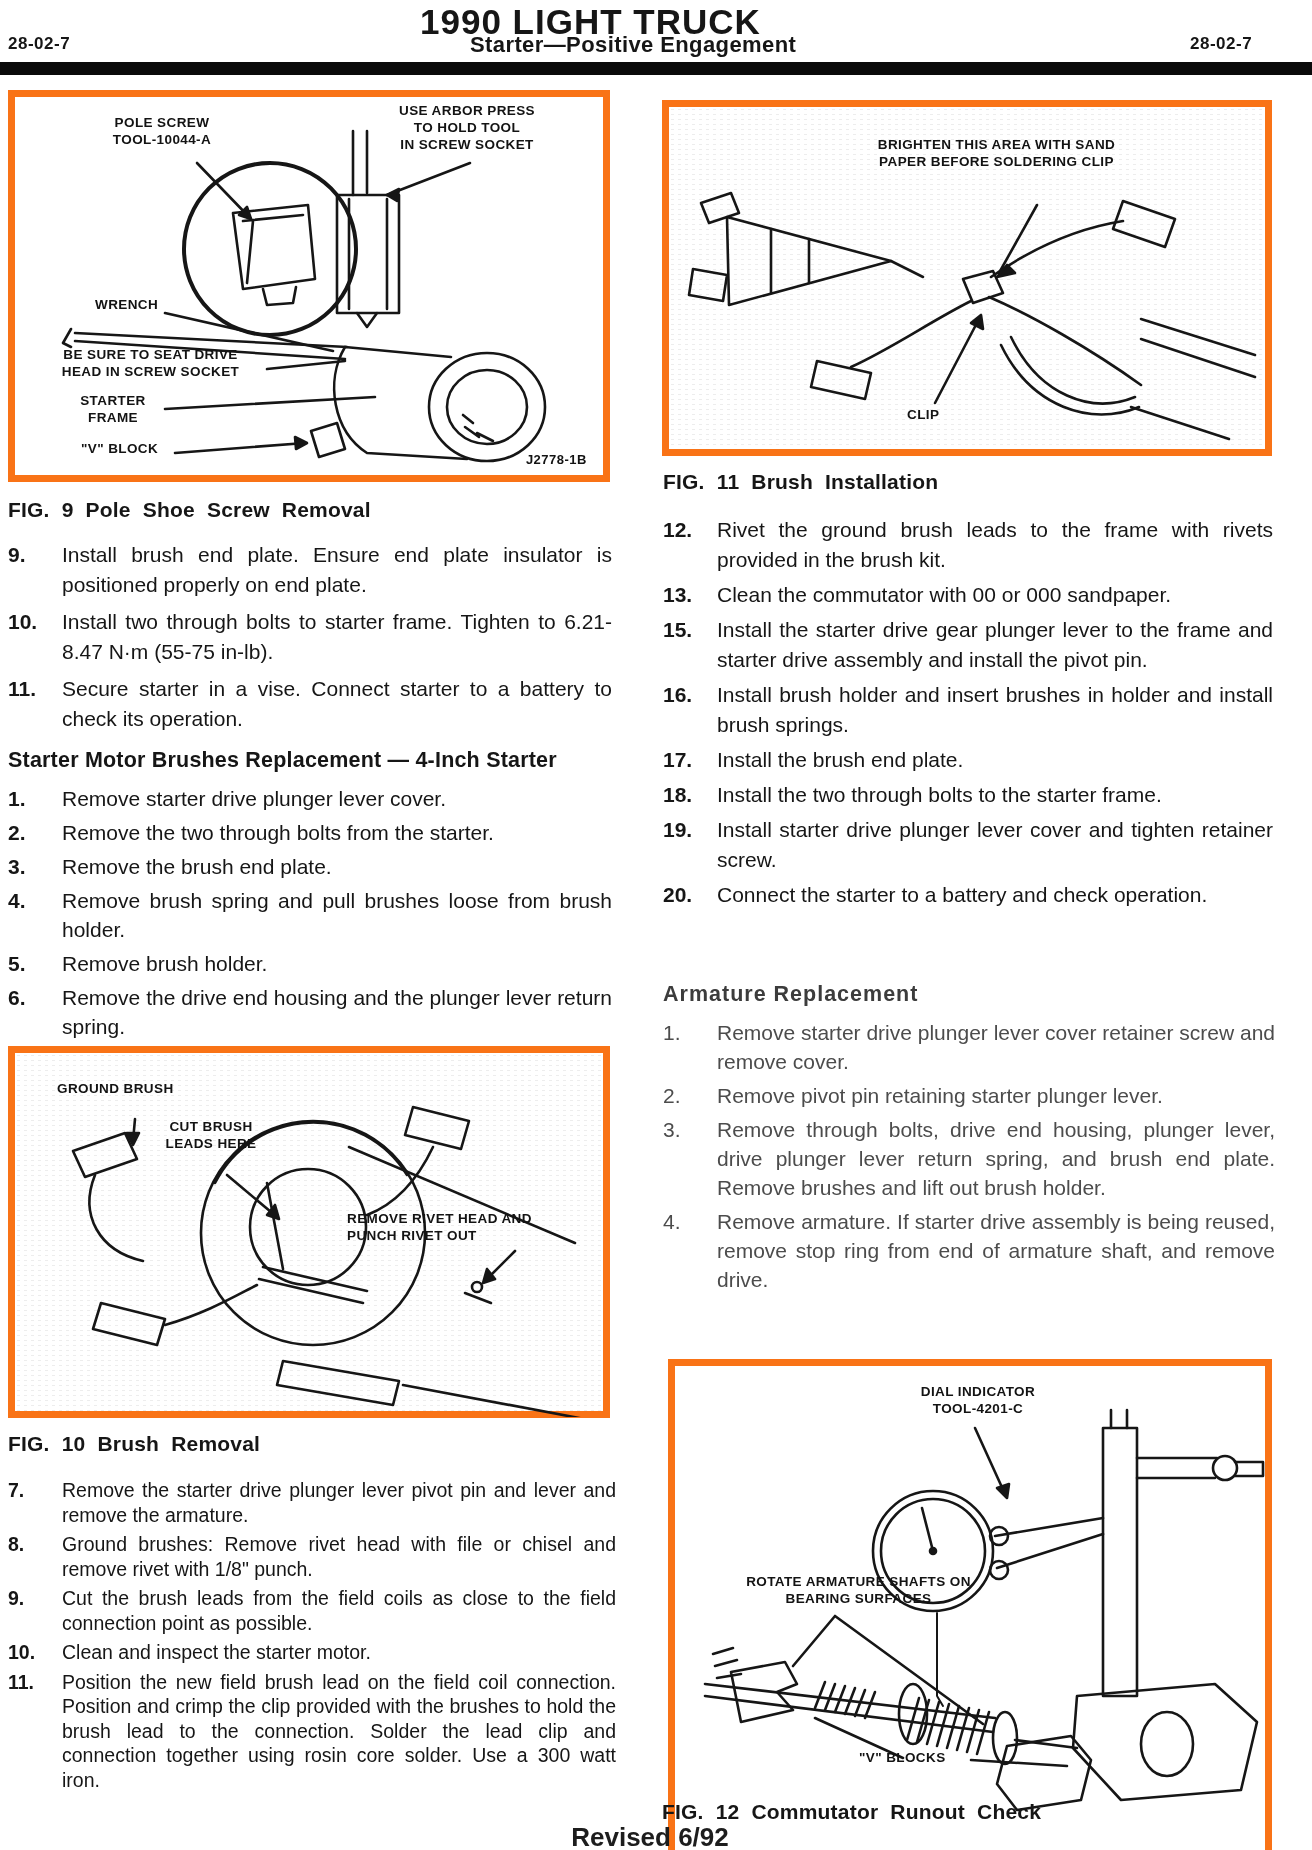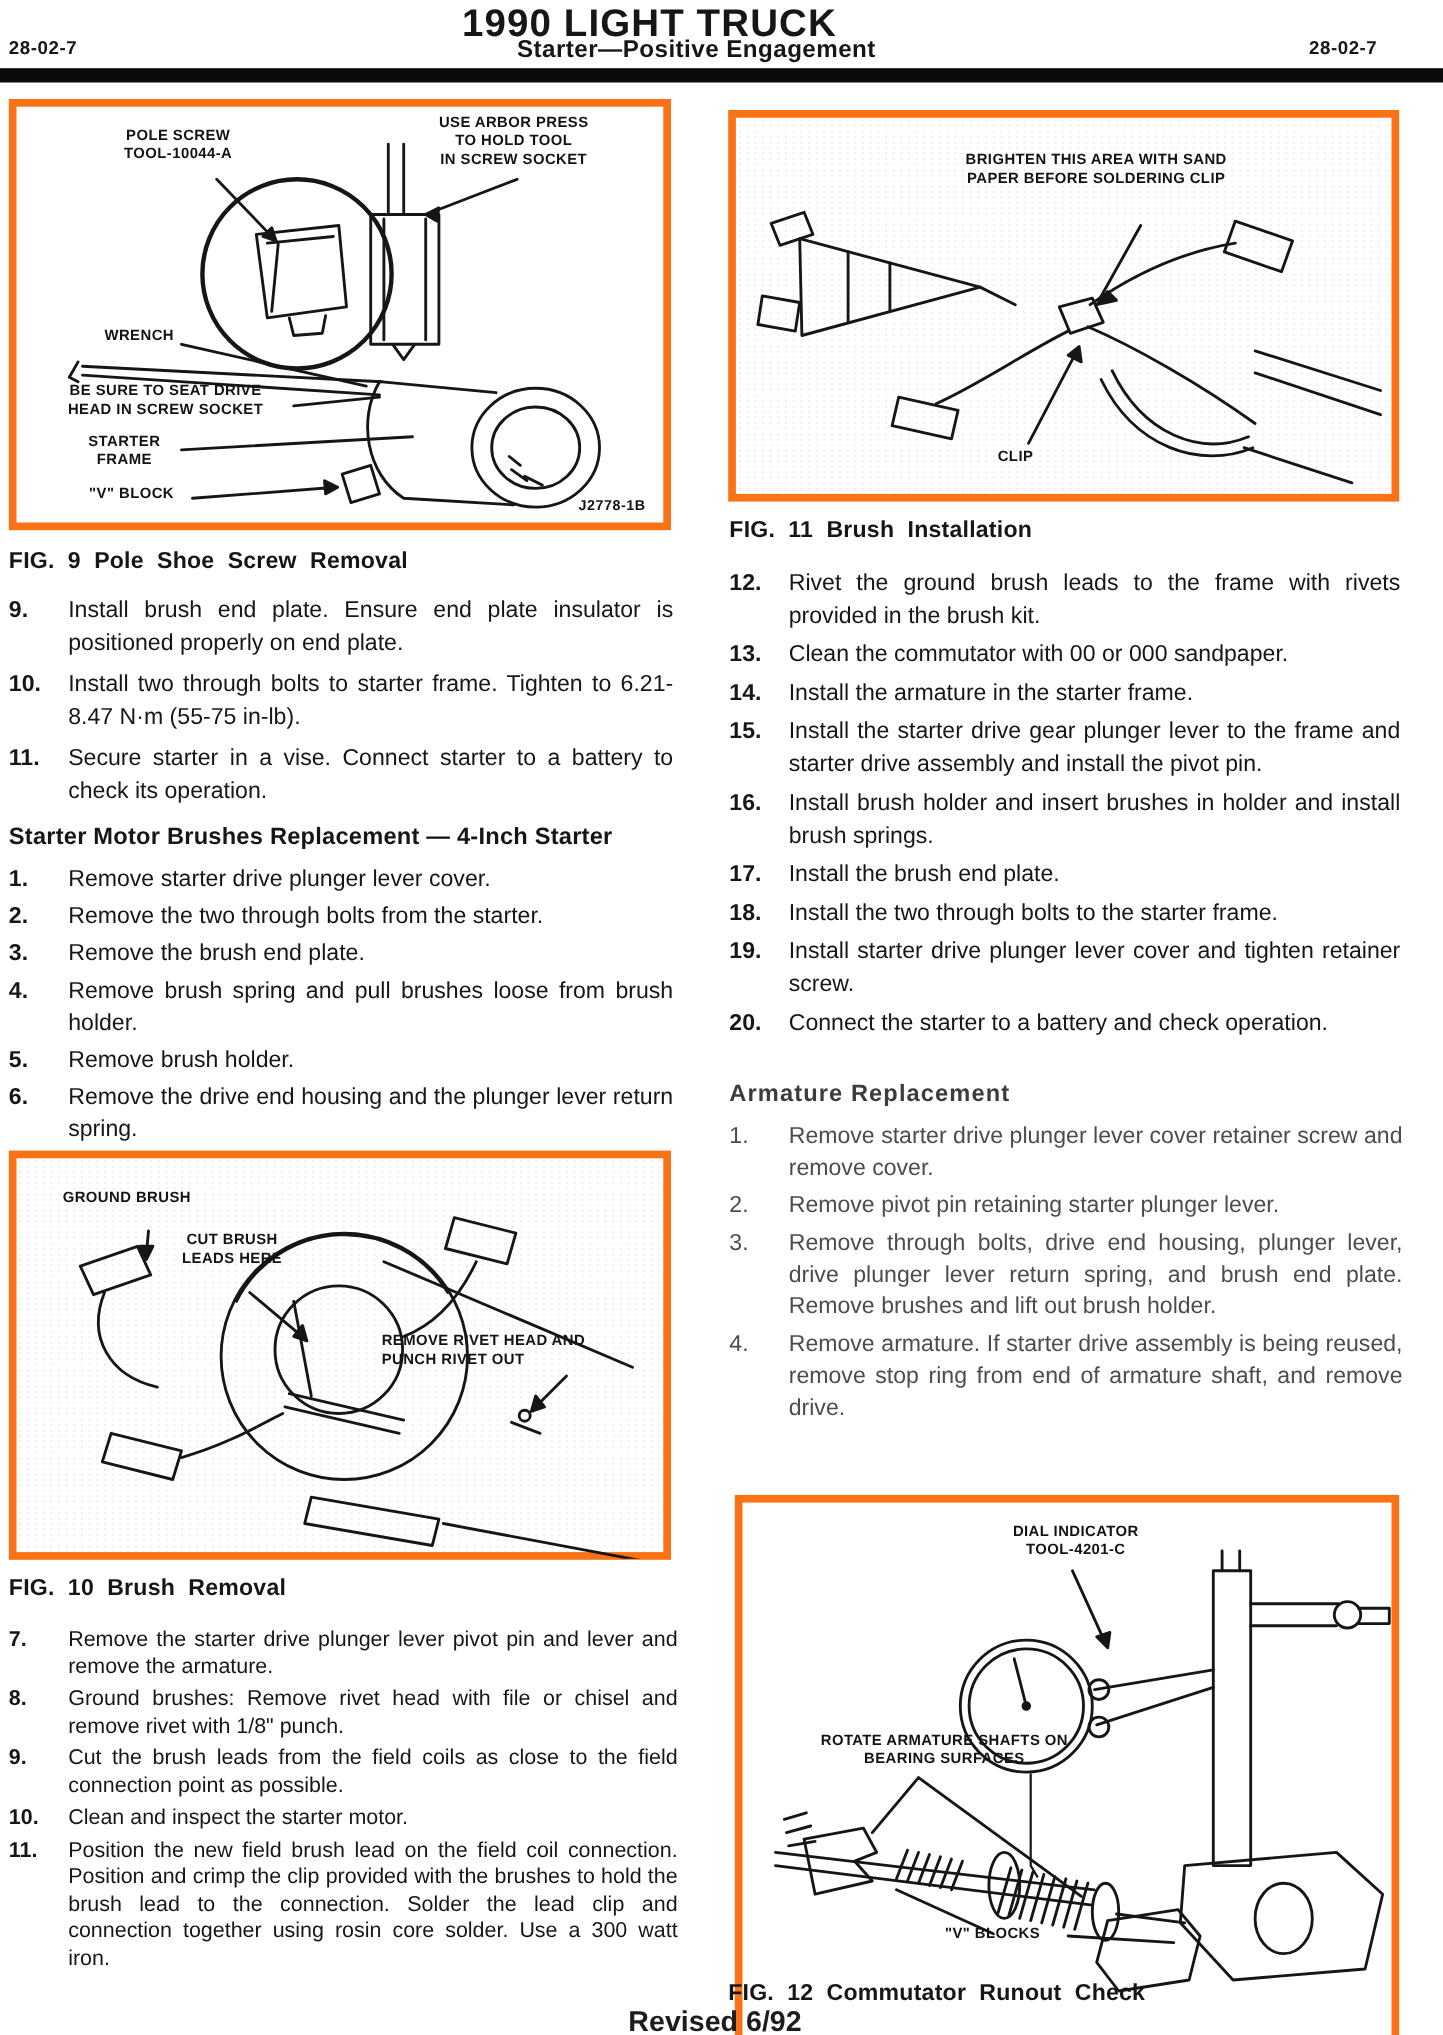--- a/index.html
+++ b/index.html
@@ -222,24 +222,20 @@
   <div class="abs steps s-right" style="left:663px;top:515px;width:610px;">
     <div class="step">
       <div class="num">12.</div>
       <div class="txt">Rivet the ground brush leads to the frame with rivets provided in the brush kit.</div>
       </div>
     <div class="step">
       <div class="num">13.</div>
       <div class="txt">Clean the commutator with 00 or 000 sandpaper.</div>
       </div>
     <div class="step">
-      <div class="num">14.</div>
-      <div class="txt">Install the armature in the starter frame.</div>
-      </div>
-    <div class="step">
       <div class="num">15.</div>
       <div class="txt">Install the starter drive gear plunger lever to the frame and starter drive assembly and install the pivot pin.</div>
       </div>
     <div class="step">
       <div class="num">16.</div>
       <div class="txt">Install brush holder and insert brushes in holder and install brush springs.</div>
       </div>
     <div class="step">
       <div class="num">17.</div>
       <div class="txt">Install the brush end plate.</div>

